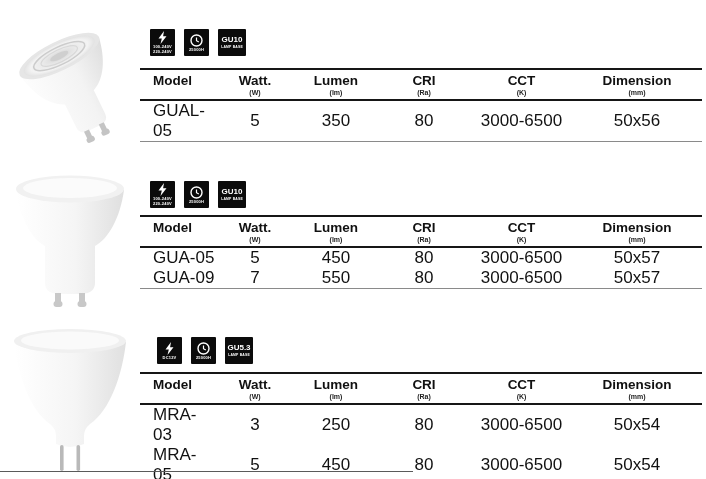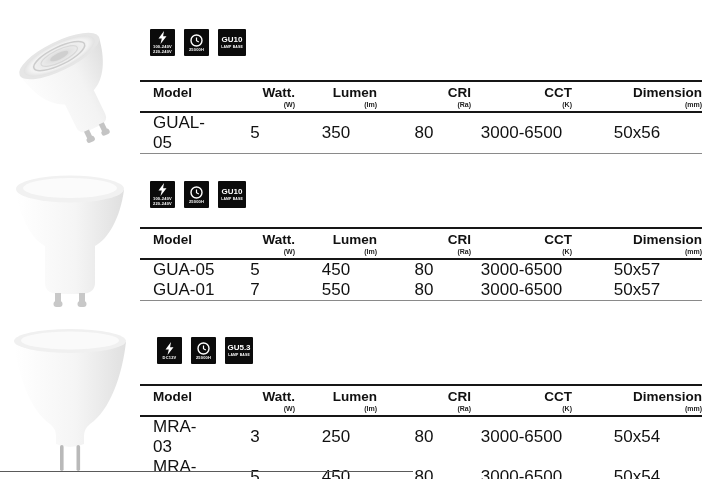--- a/index.html
+++ b/index.html
@@ -17,24 +17,23 @@
   }
   .badge .bicon { height:13px; display:flex; align-items:center; justify-content:center; }
   .badge .btxt { font-size:4px; font-weight:bold; line-height:5px; text-align:center; letter-spacing:.2px; }
   .badge.base-badge { width:28px; }
   .badge .btitle { font-size:8px; font-weight:bold; letter-spacing:0; }
   .badge .bsub { font-size:3.4px; font-weight:bold; margin-top:1.5px; letter-spacing:.2px; }
   
   .spec-table {
     position:absolute; width:562px; border-collapse:collapse; table-layout:fixed;
     border-top:2px solid #161616;
-    margin-top:12px;
   }
   .spec-table thead tr { border-bottom:2px solid #161616; }
-  .spec-table th { font-size:13.5px; font-weight:bold; text-align:right; padding:3px 0 2px; vertical-align:top; }
+  .spec-table th { font-size:13.5px; font-weight:bold; text-align:center; padding:3px 0 2px; vertical-align:top; }
   .spec-table .hunit { font-size:7px; font-weight:bold; color:#222; margin-top:1px; min-height:8px; }
   .spec-table td { font-size:17px; font-weight:400; text-align:center; height:17.5px; padding:0; }
   .spec-table th:first-child, .spec-table td:first-child { text-align:left; padding-left:13px; }
   .spec-table.bordered tbody tr:last-child td { border-bottom:1px solid #8a8a8a; }
   .page-bottom-line { position:absolute; left:0; top:471px; width:413px; height:1px; background:#5a5a5a; }
 </style>
 </head>
 <body>
 
 <div class="page">
@@ -227,21 +226,21 @@
     <tbody>
       <tr>
         <td>GUA-05</td>
         <td>5</td>
         <td>450</td>
         <td>80</td>
         <td>3000-6500</td>
         <td>50x57</td>
       </tr>
       <tr>
-        <td>GUA-01</td>
+        <td>GUA-09</td>
         <td>7</td>
         <td>550</td>
         <td>80</td>
         <td>3000-6500</td>
         <td>50x57</td>
       </tr>
     </tbody>
   </table>
 
   <svg class="bulb-img" style="left:0px; top:318px;" width="140" height="154" viewBox="0 0 140 154">

